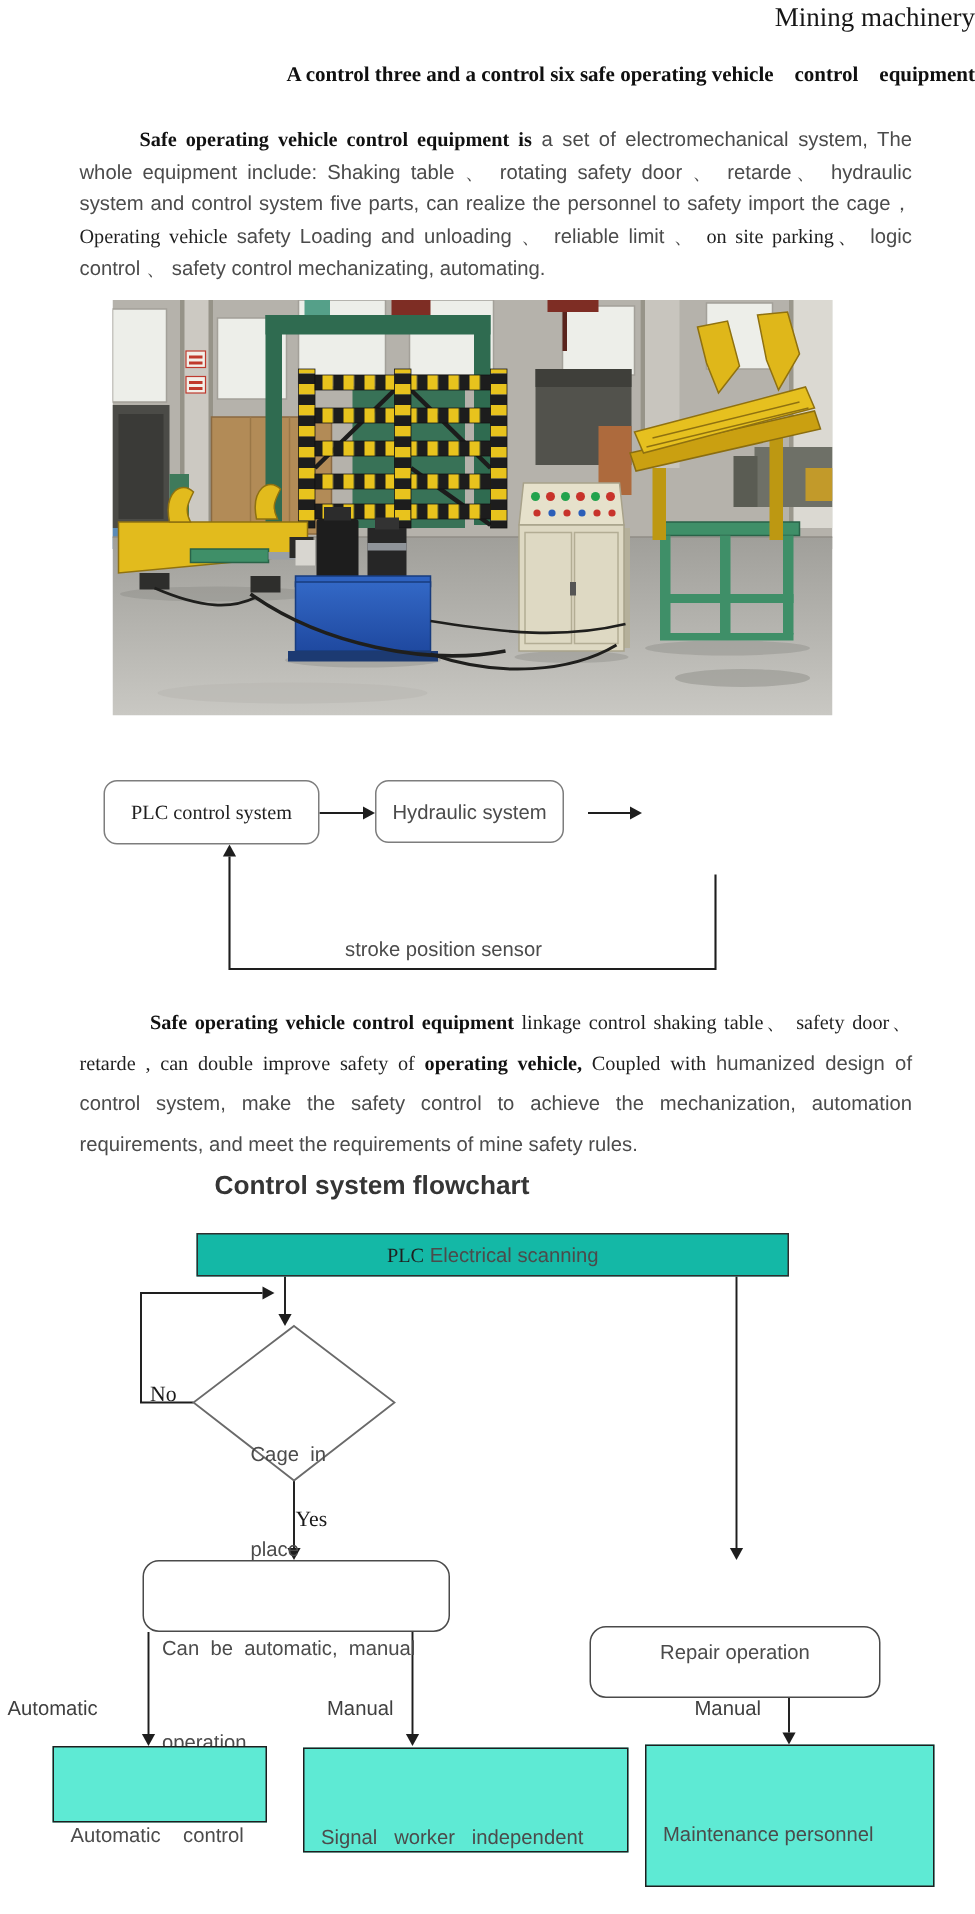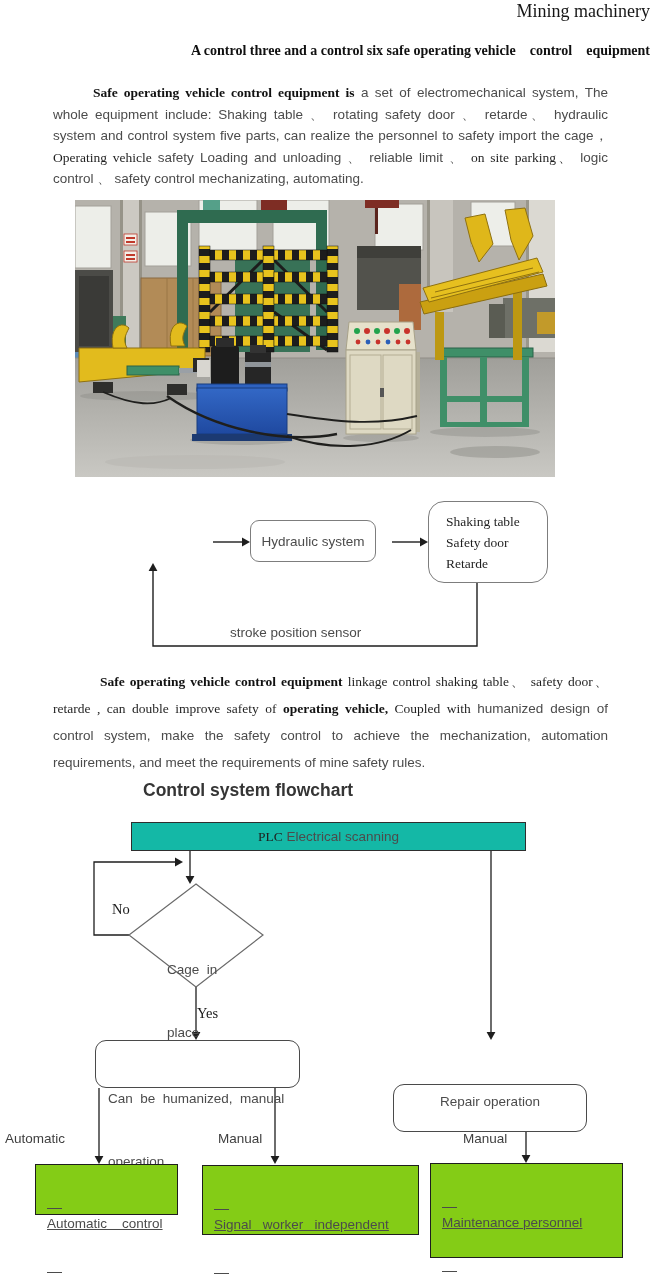--- a/index.html
+++ b/index.html
@@ -24,28 +24,28 @@
   #d1-out{left:428px;top:501px;width:120px;height:82px;border-radius:16px;
           display:block;padding:9px 0 0 17px;line-height:21px;}
   #d1-label{left:230px;top:625px;width:180px;font-size:13.5px;}
   
   .fc-heading{left:143px;top:780px;font-size:17.5px;font-weight:bold;color:#353535;}
   #fc-scan{left:131px;top:822px;width:395px;height:29px;border:1px solid #2e2e2e;background:#14b8a6;
            display:flex;align-items:center;justify-content:center;font-size:13.5px;box-sizing:border-box;}
   .fc-round{border:1.5px solid #4a4a4a;border-radius:11px;background:#fff;box-sizing:border-box;font-size:13.5px;}
   #fc-automan{left:95px;top:1040px;width:205px;height:48px;padding:5px 0 0 12px;line-height:21px;white-space:pre;}
   #fc-repair{left:393px;top:1040px;width:194px;height:48px;text-align:center;padding-top:9px;margin-top:44px;}
-  .fc-rect{border:1.6px solid #1e1e1e;background:#84cc16;box-sizing:border-box;font-size:13.5px;
-           padding:5px 0 0 11px;line-height:21.5px;white-space:pre;text-decoration:underline;}
+  .fc-rect{border:1.6px solid #1e1e1e;background:#5eead4;box-sizing:border-box;font-size:13.5px;
+           padding:5px 0 0 11px;line-height:21.5px;white-space:pre;}
   #fc-b1{left:35px;top:1164px;width:143px;height:51px;}
   #fc-b2{left:202px;top:1165px;width:217px;height:70px;}
   #fc-b3{left:430px;top:1163px;width:193px;height:95px;}
   #fc-decision-text{left:167px;top:917px;line-height:21px;font-size:13.5px;white-space:pre;}
   .fc-yn{font-family:"Liberation Serif",serif;font-size:14.5px;color:#1a1a1a;}
-  #fc-no{left:100px;top:901px;margin-left:12px;}
+  #fc-no{left:100px;top:922px;}
   #fc-yes{left:197px;top:1005px;}
   .branch-label{font-size:13.5px;color:#3f3f3f;}
   #lbl-automatic{left:5px;top:1131px;}
   #lbl-manual-c{left:218px;top:1131px;}
   #lbl-manual-r{left:463px;top:1131px;}
   svg{display:block;}
 </style>
 </head>
 <body>
 
@@ -234,26 +234,22 @@
       <line x1="213" y1="52" x2="242" y2="52"></line>
       <line x1="392" y1="52" x2="420" y2="52"></line>
       <path d="M477,93 L477,156 L153,156 L153,81"></path>
     </g>
     <g fill="#1e1e1e">
       <polygon points="242,47.6 242,56.4 250,52"></polygon>
       <polygon points="420,47.6 420,56.4 428,52"></polygon>
       <polygon points="148.6,81 157.4,81 153,73"></polygon>
     </g>
   </svg>
+  <div class="abs d1box serif" id="d1-plc">PLC control system</div>
   <div class="abs d1box sans" id="d1-hyd">Hydraulic system</div>
-  <div class="abs d1box serif" id="d1-out">
-    <div>Shaking table</div>
-    <div>Safety door</div>
-    <div>Retarde</div>
-  </div>
   <div class="abs sans" id="d1-label">stroke position sensor</div>
 
   <p class="abs para" id="para2"><span class="bserif">Safe operating vehicle control equipment</span><span class="serif"> linkage control shaking table、 safety door、 retarde , can double improve safety of </span><span class="bserif">operating vehicle,</span><span class="serif"> Coupled with  </span><span class="sans">humanized design of control system, make the safety control to achieve the mechanization, automation requirements, and meet the requirements of mine safety rules.</span></p>
 
   <div class="abs fc-heading">Control system flowchart</div>
 
   <svg class="abs" style="left:0;top:810px" width="650" height="466" viewBox="0 0 650 466">
     <g stroke="#1e1e1e" stroke-width="1.3" fill="none">
       <line x1="190" y1="41" x2="190" y2="66"></line>
       <line x1="491" y1="41" x2="491" y2="222"></line>
@@ -281,21 +277,21 @@
     </div>
 
   <div class="abs fc-yn" id="fc-no">No</div>
   <div class="abs sans" id="fc-decision-text">
     <div>Cage  in</div>
     <div>place</div>
   </div>
   <div class="abs fc-yn" id="fc-yes">Yes</div>
 
   <div class="abs fc-round sans" id="fc-automan">
-    <div>Can  be  humanized,  manual</div>
+    <div>Can  be  automatic,  manual</div>
     <div>operation</div>
   </div>
   <div class="abs fc-round sans" id="fc-repair">Repair operation</div>
 
   <div class="abs branch-label" id="lbl-automatic">Automatic</div>
   <div class="abs branch-label" id="lbl-manual-c">Manual</div>
   <div class="abs branch-label" id="lbl-manual-r">Manual</div>
 
   <div class="abs fc-rect sans" id="fc-b1">
     <div>Automatic    control</div>

